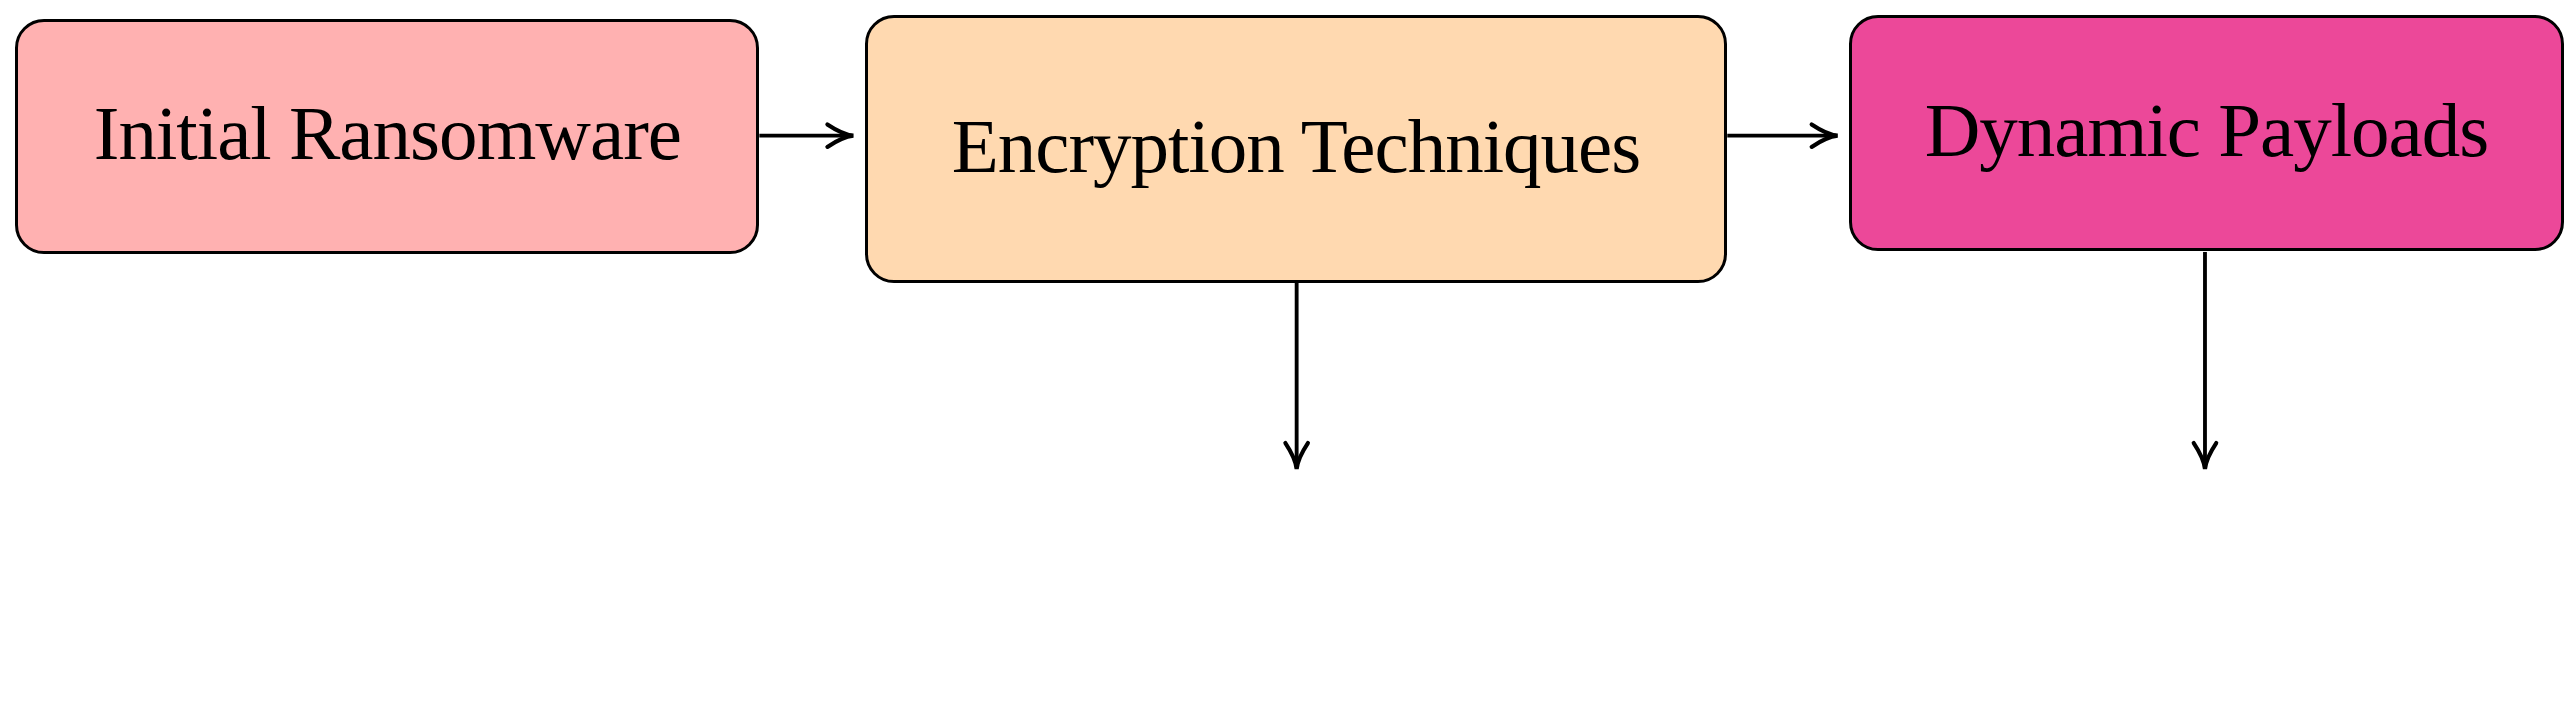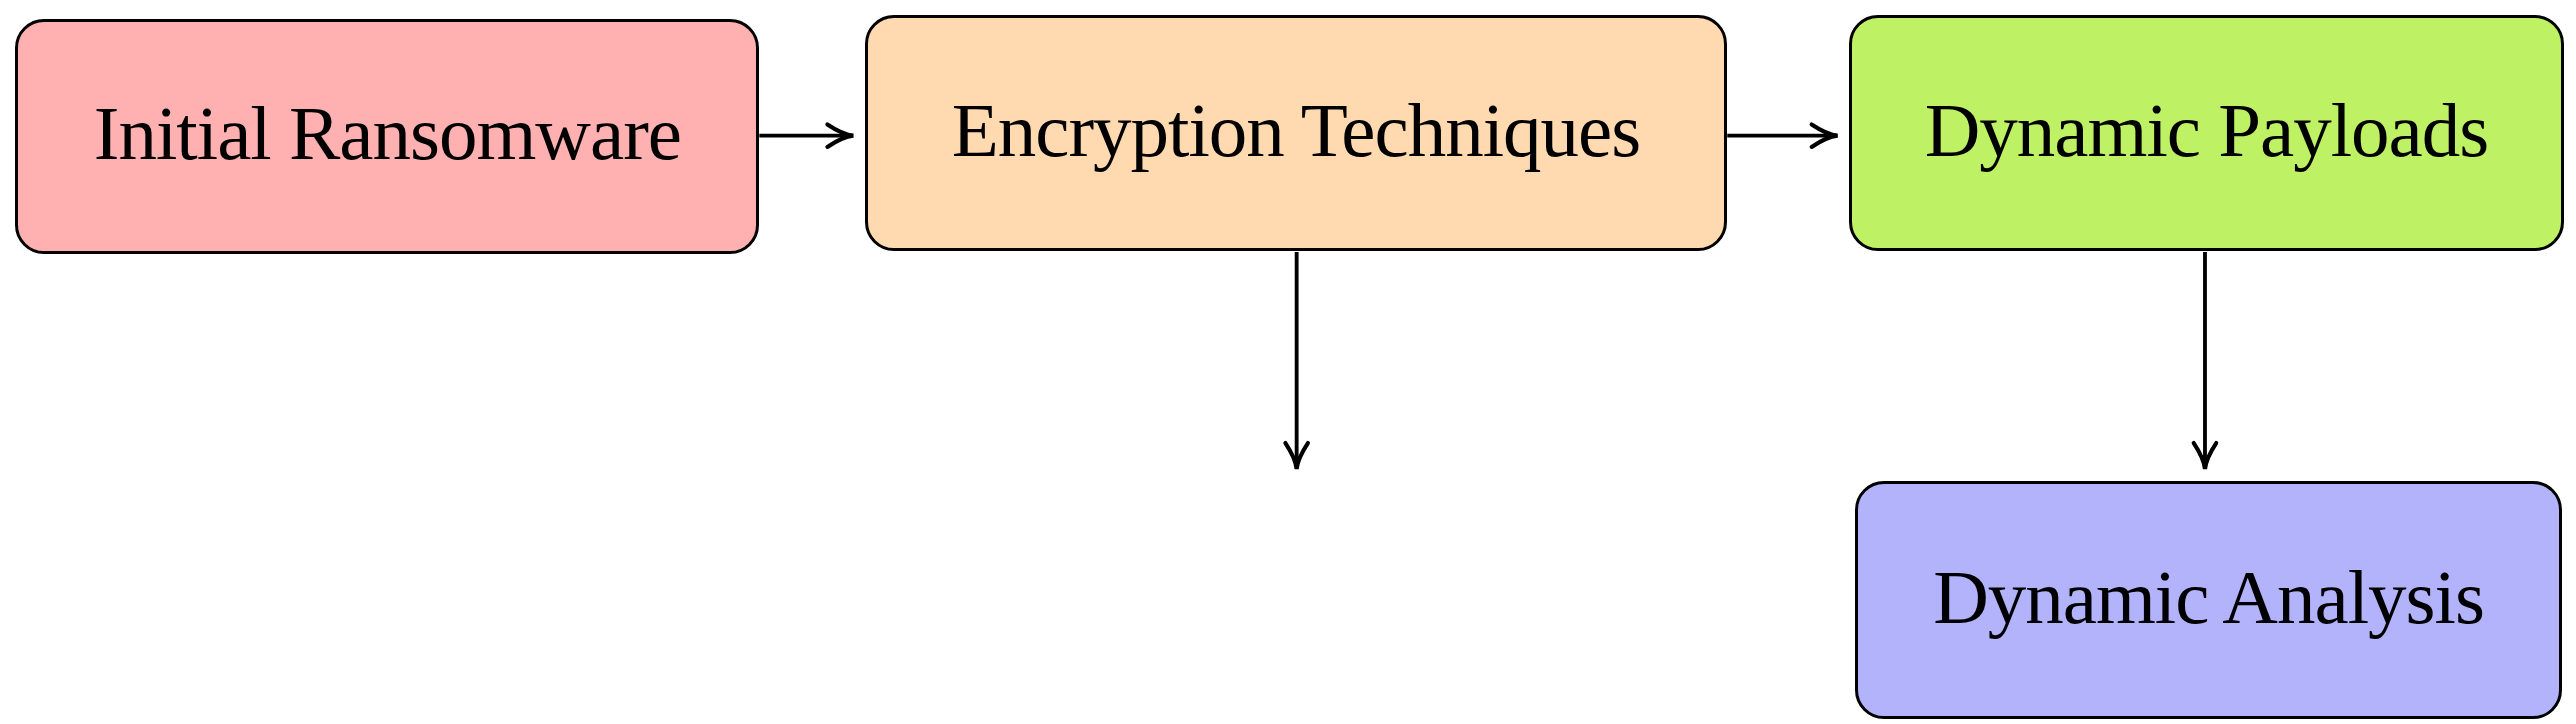--- a/index.html
+++ b/index.html
@@ -36,21 +36,21 @@
   .node-label {
     font-size: 77px;
     line-height: 1;
     color: #000000;
     white-space: nowrap;
     letter-spacing: -1px;
     padding-bottom: 5.8px;
   }
   
   #node-initial    { left: 15.4px;   top: 19px;  width: 744px; height: 235px; }
-  #node-encryption { left: 865px;  top: 15.4px;  width: 862px; height: 236px; }
+  #node-encryption { left: 865px;  top: 15.4px;  width: 862px; height: 268px; }
   #node-payloads   { left: 1849px; top: 15.4px;  width: 715px; height: 236px; }
   #node-static     { left: 1011px; top: 481px; width: 581px; height: 238px; }
   #node-dynamic    { left: 1855px; top: 481px; width: 707px; height: 238px; }
 </style>
 </head>
 <body>
 
 <div class="canvas">
 
   <svg class="edges-layer" width="2576" height="725" viewBox="0 0 2680 754" xmlns="http://www.w3.org/2000/svg">
@@ -66,23 +66,20 @@
   </svg>
 
   <div class="node" id="node-initial" style="background-color: rgb(255, 177, 177);">
     <span class="node-label">Initial Ransomware</span>
   </div>
 
   <div class="node" id="node-encryption" style="background-color: rgb(255, 217, 176);">
     <span class="node-label">Encryption Techniques</span>
   </div>
 
-  <div class="node" id="node-payloads" style="background-color: #bef264;">
+  <div class="node" id="node-payloads" style="background-color: #ec4899;">
     <span class="node-label">Dynamic Payloads</span>
   </div>
 
 
-  <div class="node" id="node-dynamic" style="background-color: rgb(179, 179, 251);">
-    <span class="node-label">Dynamic Analysis</span>
-  </div>
 
 </div>
 
 
 </body></html>

